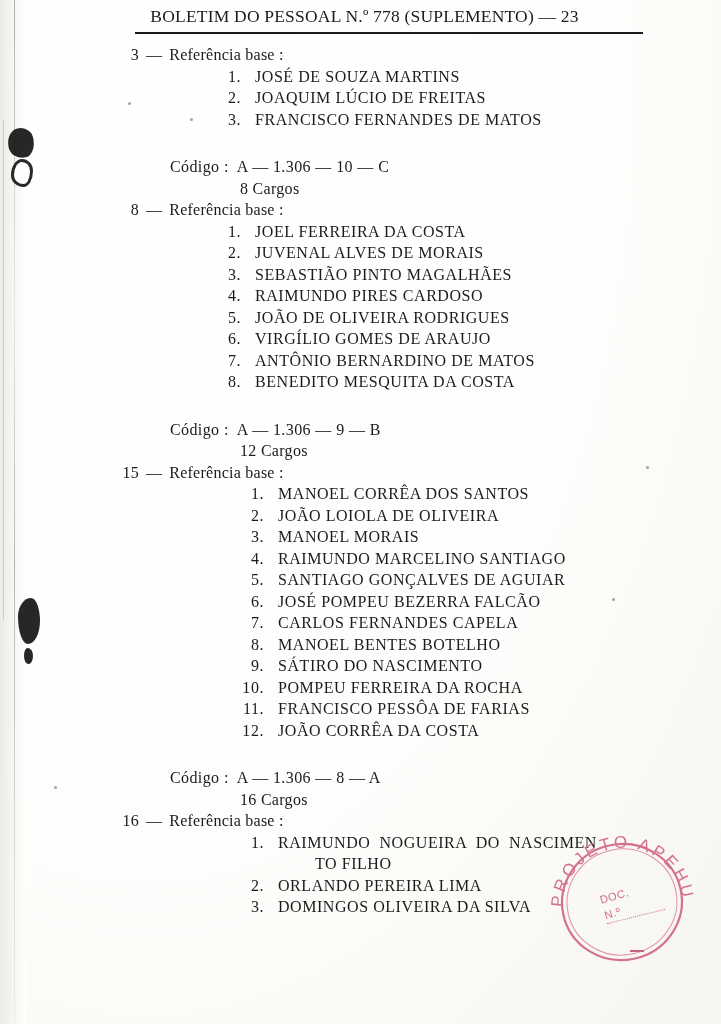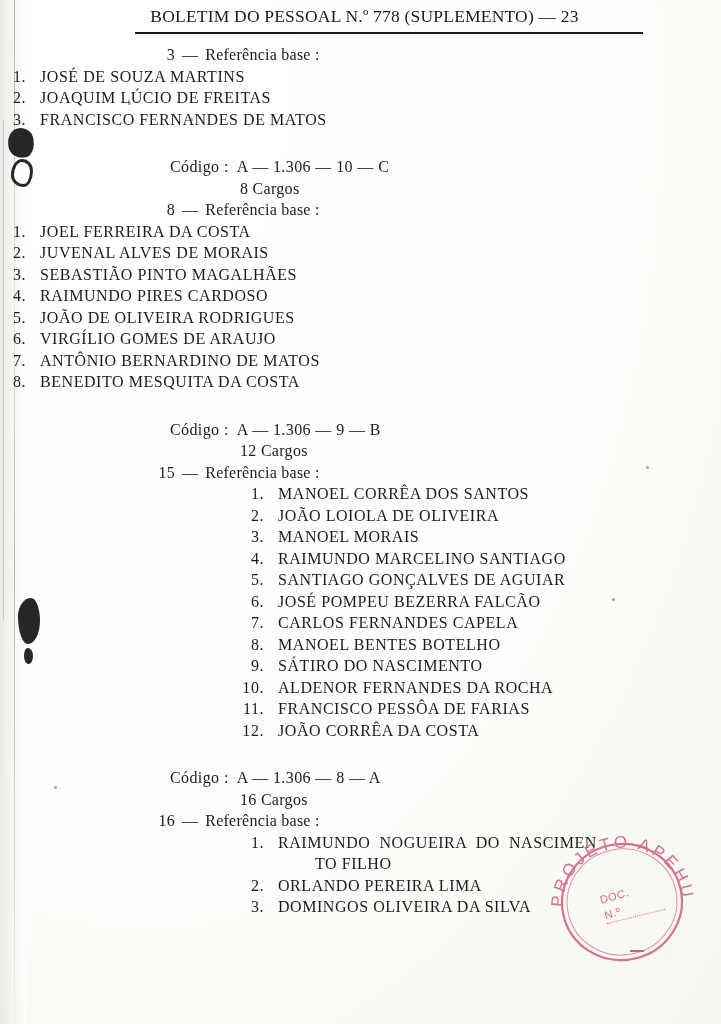--- a/index.html
+++ b/index.html
@@ -87,36 +87,36 @@
   .block { margin-bottom: 0; }
 
   .line {
     font-size: 16px;
     line-height: 21.5px;
     white-space: pre;
     letter-spacing: .25px;
   }
   .ref-head {
     padding-left: 113px;
-    margin-left: 36px;
   }
   .ref-head .num { display: inline-block; width: 26px; text-align: right; }
   .ref-head .dash { padding: 0 7px; }
 
   .codigo {
     padding-left: 170px;
     letter-spacing: .4px;
     margin-top: 9px;
   }
   .cargos {
     padding-left: 240px;
     letter-spacing: .3px;
   }
 
   .item {
+    padding-left: 215px;
     letter-spacing: .55px;
   }
   .item .idx {
     display: inline-block;
     width: 26px;
     text-align: right;
   }
   .item .nm {
     padding-left: 14px;
   }
@@ -216,21 +216,21 @@
       <div class="line ref-head"><span class="num">15</span><span class="dash">—</span><span>Referência base :</span></div>
       <div class="line item wide"><span class="idx">1.</span><span class="nm">MANOEL CORRÊA DOS SANTOS</span></div>
       <div class="line item wide"><span class="idx">2.</span><span class="nm">JOÃO LOIOLA DE OLIVEIRA</span></div>
       <div class="line item wide"><span class="idx">3.</span><span class="nm">MANOEL MORAIS</span></div>
       <div class="line item wide"><span class="idx">4.</span><span class="nm">RAIMUNDO MARCELINO SANTIAGO</span></div>
       <div class="line item wide"><span class="idx">5.</span><span class="nm">SANTIAGO GONÇALVES DE AGUIAR</span></div>
       <div class="line item wide"><span class="idx">6.</span><span class="nm">JOSÉ POMPEU BEZERRA FALCÃO</span></div>
       <div class="line item wide"><span class="idx">7.</span><span class="nm">CARLOS FERNANDES CAPELA</span></div>
       <div class="line item wide"><span class="idx">8.</span><span class="nm">MANOEL BENTES BOTELHO</span></div>
       <div class="line item wide"><span class="idx">9.</span><span class="nm">SÁTIRO DO NASCIMENTO</span></div>
-      <div class="line item wide"><span class="idx">10.</span><span class="nm">ALDENOR FERNANDES DA ROCHA</span></div>
+      <div class="line item wide"><span class="idx">10.</span><span class="nm">POMPEU FERREIRA DA ROCHA</span></div>
       <div class="line item wide"><span class="idx">11.</span><span class="nm">FRANCISCO PESSÔA DE FARIAS</span></div>
       <div class="line item wide"><span class="idx">12.</span><span class="nm">JOÃO CORRÊA DA COSTA</span></div>
     </div>
 
     <div class="gap-md"></div>
 
     <div class="block">
       <div class="line codigo">Código :  A — 1.306 — 8 — A</div>
       <div class="line cargos">16 Cargos</div>
       <div class="line ref-head"><span class="num">16</span><span class="dash">—</span><span>Referência base :</span></div>

